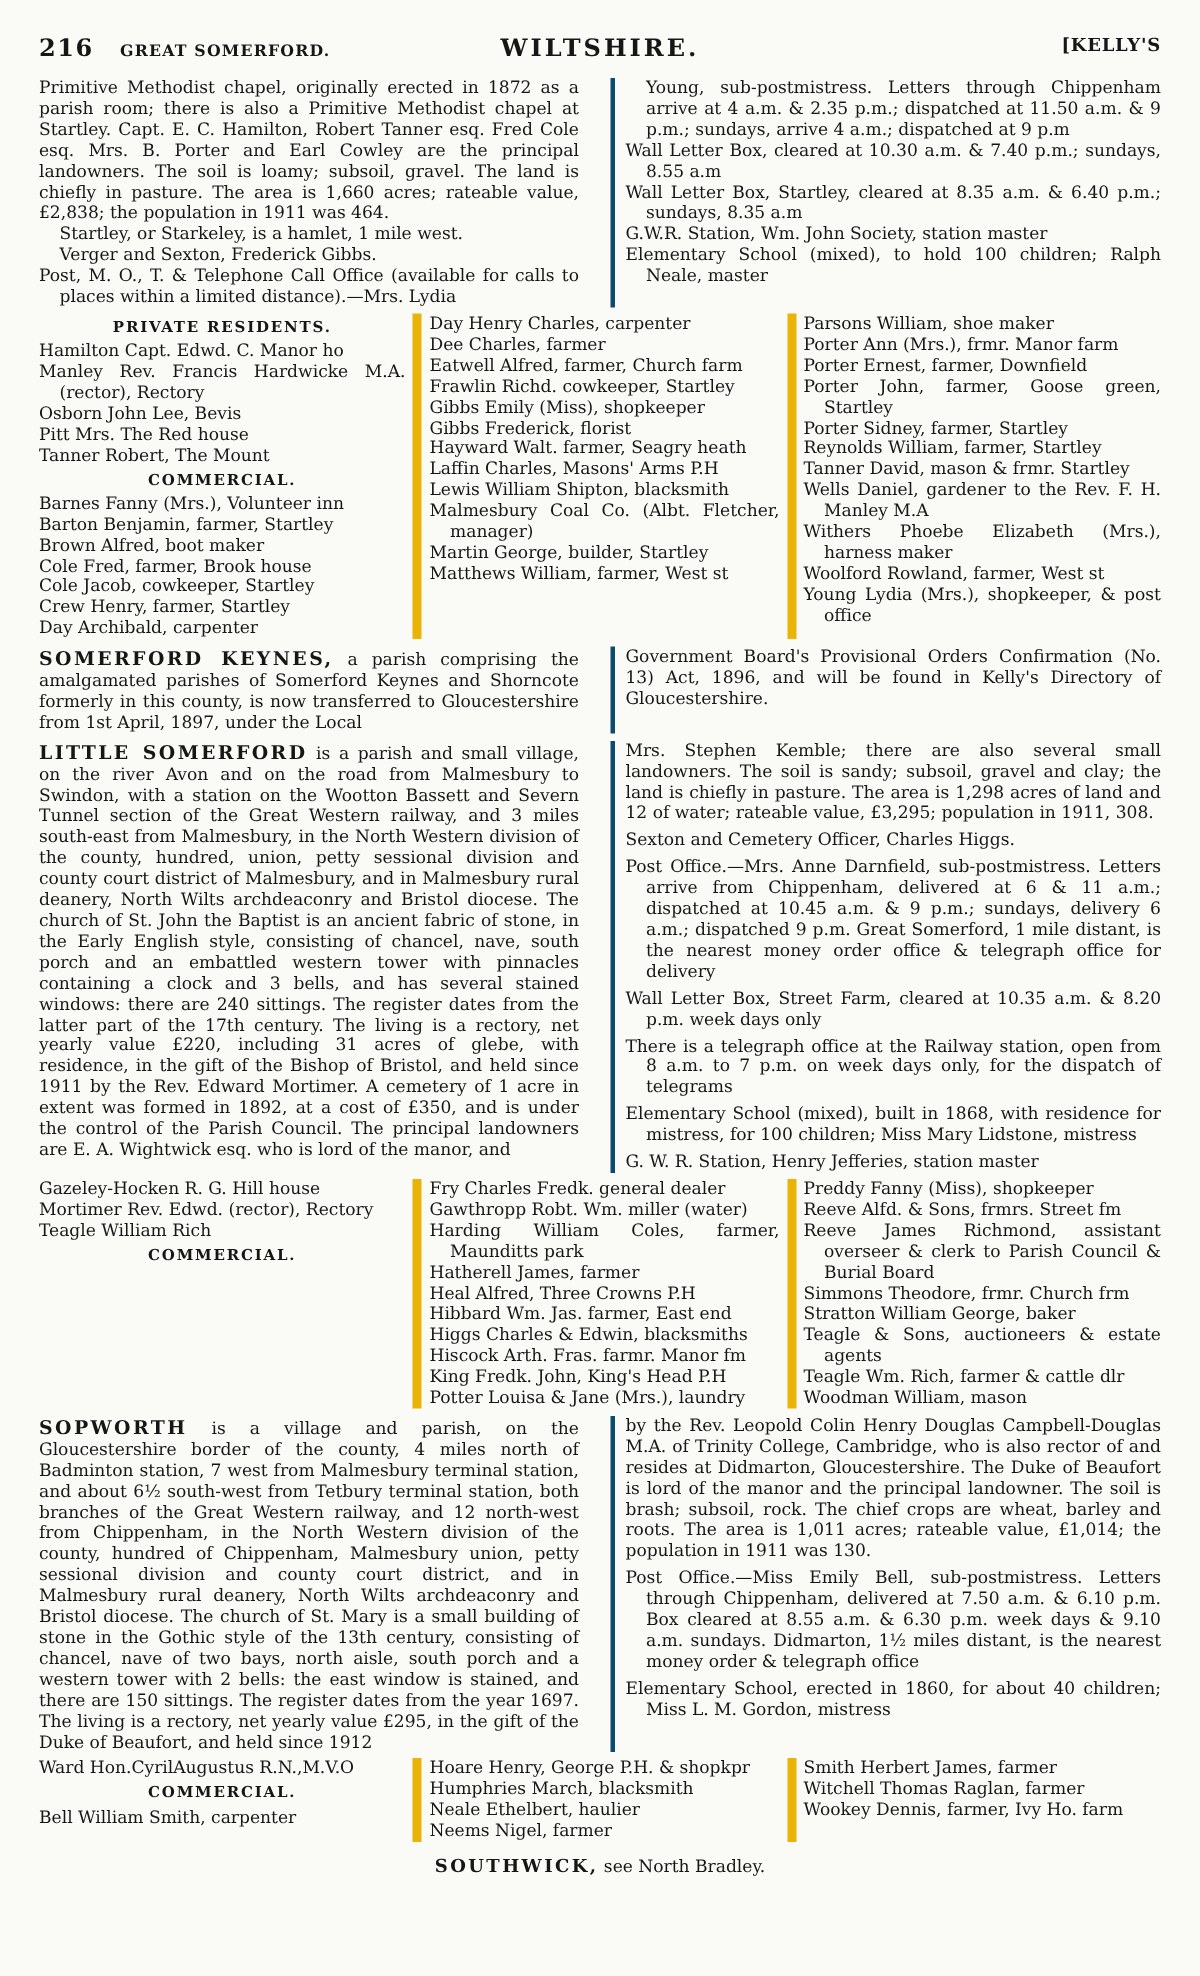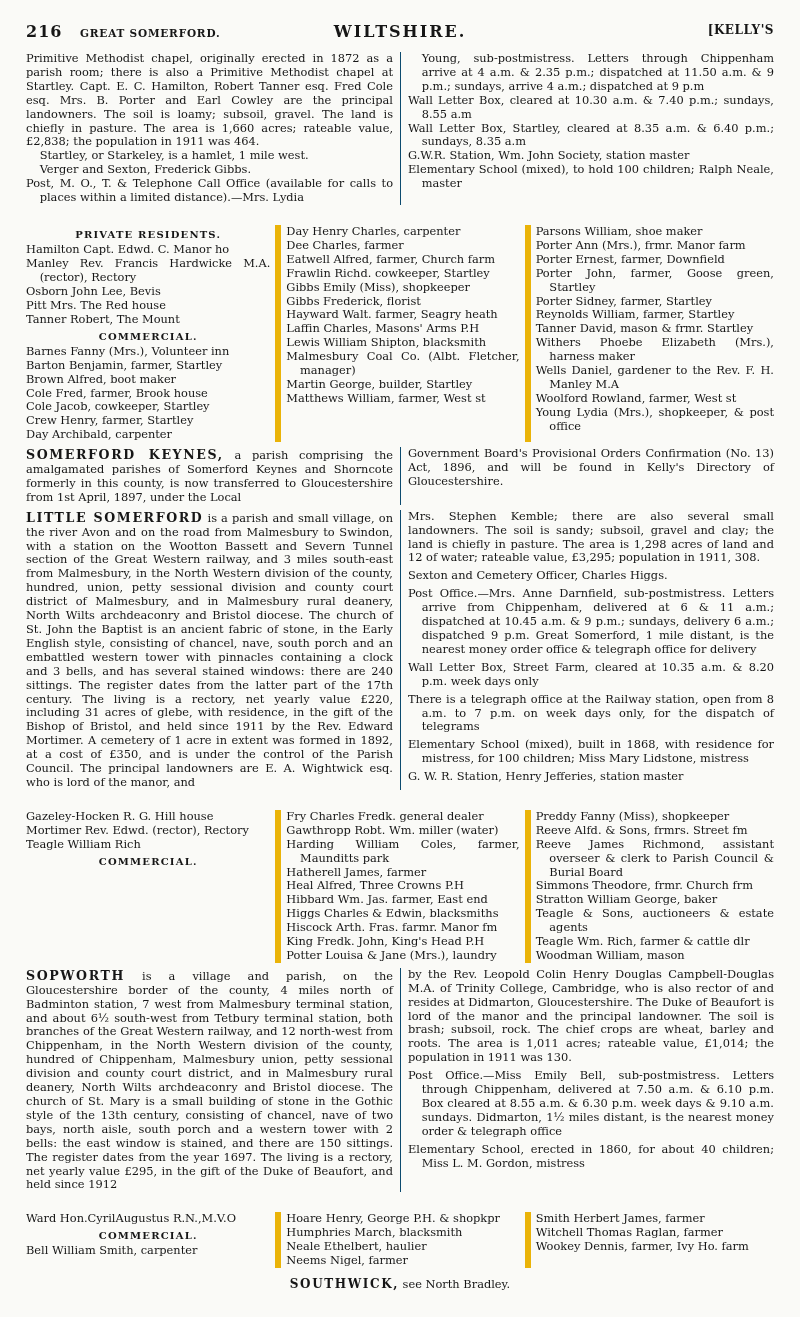--- a/index.html
+++ b/index.html
@@ -19,23 +19,23 @@
   .head-group-left { position: absolute; left: 0; top: 0; }
   .page-number { font-size: 16px; font-weight: bold; letter-spacing: 1px; }
   .head-left { font-size: 10.5px; font-weight: bold; letter-spacing: 0.8px; margin-left: 14px; }
   .head-center { position: absolute; left: 50%; transform: translateX(-50%); top: 0;
                  font-size: 16px; font-weight: bold; letter-spacing: 2px; }
   .head-right { position: absolute; right: 0; top: 1px; font-size: 12px; font-weight: bold; letter-spacing: 0.5px; }
 
   
   .two-col, .three-col { display: flex; align-items: stretch; }
   .two-col { margin-top: 5px; }
-  .three-col { margin-top: 20px; }
+  .three-col { margin-top: 4px; }
   .tc-left  { width: 50%; box-sizing: border-box; padding-right: 7px; }
-  .tc-right { width: 50%; box-sizing: border-box; padding-left: 7px; border-left: 1px solid #0c4a6e; }
+  .tc-right { width: 50%; box-sizing: border-box; padding-left: 7px; border-left: 3px solid #0c4a6e; margin-left: 14px; }
   .three-col .col { width: 33.333%; box-sizing: border-box; padding: 0 5px; }
   .three-col .col + .col { border-left: 6px solid #eab308; }
   .three-col .col:first-child { padding-left: 0; }
   .three-col .col:last-child { padding-right: 0; }
 
   
   .para { margin: 0; text-align: justify; }
   .para.indent { text-indent: 1.2em; }
   .entry { margin: 0; text-align: justify; padding-left: 1.2em; text-indent: -1.2em; }
   .entry.cont { text-indent: 0; }
@@ -119,22 +119,22 @@
     </div>
     <div class="col">
       <div>
           <p class="entry">Parsons William, shoe maker</p>
           <p class="entry">Porter Ann (Mrs.), frmr. Manor farm</p>
           <p class="entry">Porter Ernest, farmer, Downfield</p>
           <p class="entry">Porter John, farmer, Goose green, Startley</p>
           <p class="entry">Porter Sidney, farmer, Startley</p>
           <p class="entry">Reynolds William, farmer, Startley</p>
           <p class="entry">Tanner David, mason &amp; frmr. Startley</p>
+          <p class="entry">Wells Daniel, gardener to the Rev. F. H. Manley M.A</p>
           <p class="entry">Withers Phoebe Elizabeth (Mrs.), harness maker</p>
-          <p class="entry">Wells Daniel, gardener to the Rev. F. H. Manley M.A</p>
           <p class="entry">Woolford Rowland, farmer, West st</p>
           <p class="entry">Young Lydia (Mrs.), shopkeeper, &amp; post office</p>
         </div>
     </div>
   </section>
 
   <section class="two-col">
     <div class="col tc-left">
       <p class="para"><span class="section-lead">SOMERFORD KEYNES,</span><span> a parish comprising the amalgamated parishes of Somerford Keynes and Shorncote formerly in this county, is now transferred to Gloucestershire from 1st April, 1897, under the Local</span></p>
     </div>

